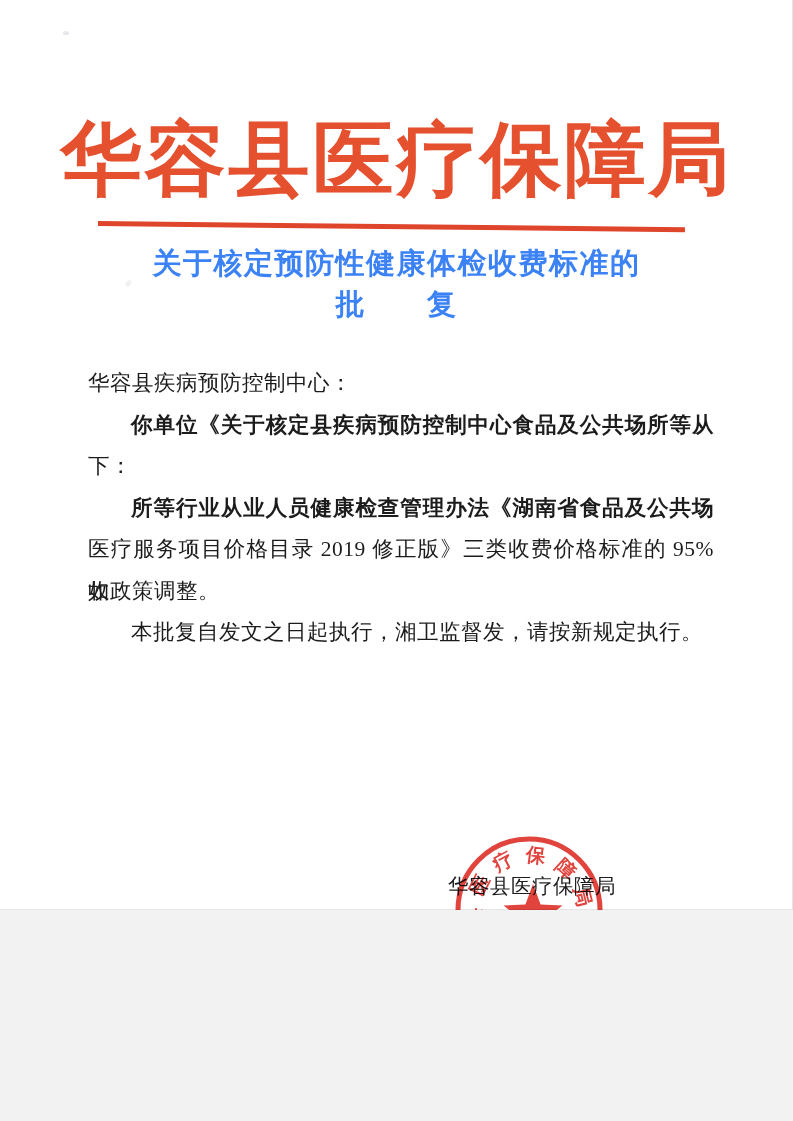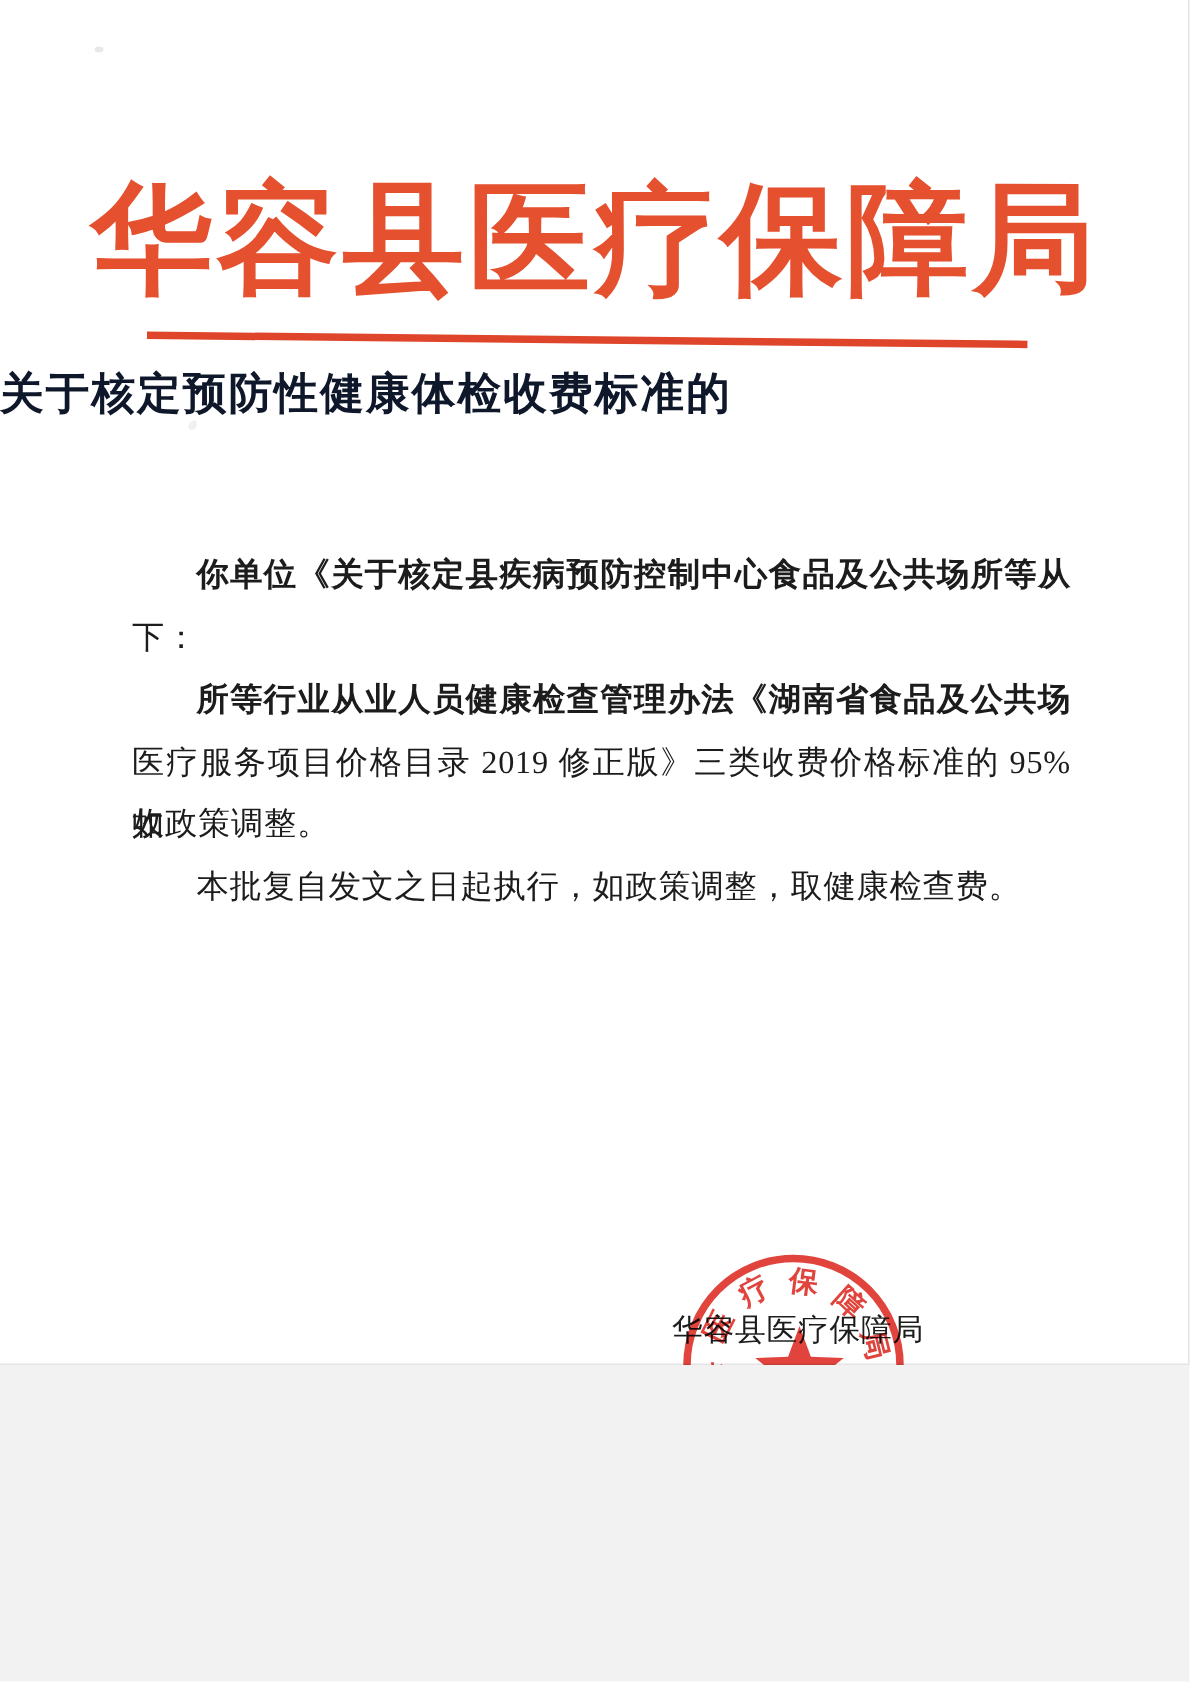--- a/index.html
+++ b/index.html
@@ -23,22 +23,22 @@
     font-size:81px;line-height:96px;font-weight:bold;
     color:#e5502e;letter-spacing:3px;white-space:nowrap;
   }
   .red-rule{
     position:absolute;left:98px;top:221px;width:587px;height:4.5px;
     background:#df452a;
     transform:rotate(0.6deg);transform-origin:left center;
   }
   .doc-title{
     position:absolute;left:0;top:243px;width:100%;
-    text-align:left;font-weight:bold;font-size:29px;line-height:41px;
-    letter-spacing:1.5px;color:#0f172a;
+    text-align:center;font-weight:bold;font-size:29px;line-height:41px;
+    letter-spacing:1.5px;color:#3b82f6;
   }
   .doc-body{
     position:absolute;left:88px;top:363px;width:626px;
     font-size:21.5px;line-height:41.5px;letter-spacing:.5px;
   }
   .bl{height:41.5px;white-space:nowrap;}
   .bl.fill{white-space:normal;text-align:justify;text-align-last:justify;}
   .bl.indent{padding-left:43px;}
   .bl.fill.indent{padding-left:0;text-indent:43px;font-weight:bold;}
 
@@ -75,29 +75,31 @@
 
   <div class="speck s1"></div>
   <div class="speck s2"></div>
 
   <h1 class="agency">华容县医疗保障局</h1>
 
   <div class="red-rule"></div>
 
   <div class="doc-title">
     <div>关于核定预防性健康体检收费标准的</div>
+    <div>批　　复</div>
   </div>
 
   <div class="doc-body">
+    <div class="bl">华容县疾病预防控制中心：</div>
     <div class="bl fill indent">你单位《关于核定县疾病预防控制中心食品及公共场所等从</div>
     <div class="bl">下：</div>
     <div class="bl fill indent">所等行业从业人员健康检查管理办法《湖南省食品及公共场</div>
     <div class="bl fill">医疗服务项目价格目录 2019 修正版》三类收费价格标准的 95%收</div>
     <div class="bl">如政策调整。</div>
-    <div class="bl indent">本批复自发文之日起执行，如政策调整，取健康检查费。</div>
+    <div class="bl indent">本批复自发文之日起执行，湘卫监督发，请按新规定执行。</div>
   </div>
 
   <div class="sig-name">华容县医疗保障局</div>
   <div class="sig-date">2022 年 3 月 15 日</div>
 
   <svg class="seal" viewBox="0 0 158 158" xmlns="http://www.w3.org/2000/svg">
     <circle class="ring-border" cx="79" cy="79" r="71"></circle>
     <path class="star" transform="translate(83,84)" d="M 0,-31 L 7.6,-10.5 L 29.5,-9.6 L 12.4,4.0 L 18.2,25.1 L 0,13 L -18.2,25.1 L -12.4,4.0 L -29.5,-9.6 L -7.6,-10.5 Z"></path>
     <g>
       <text class="ring-char" transform="translate(79,79) rotate(-168) translate(0,-55)">华</text>

